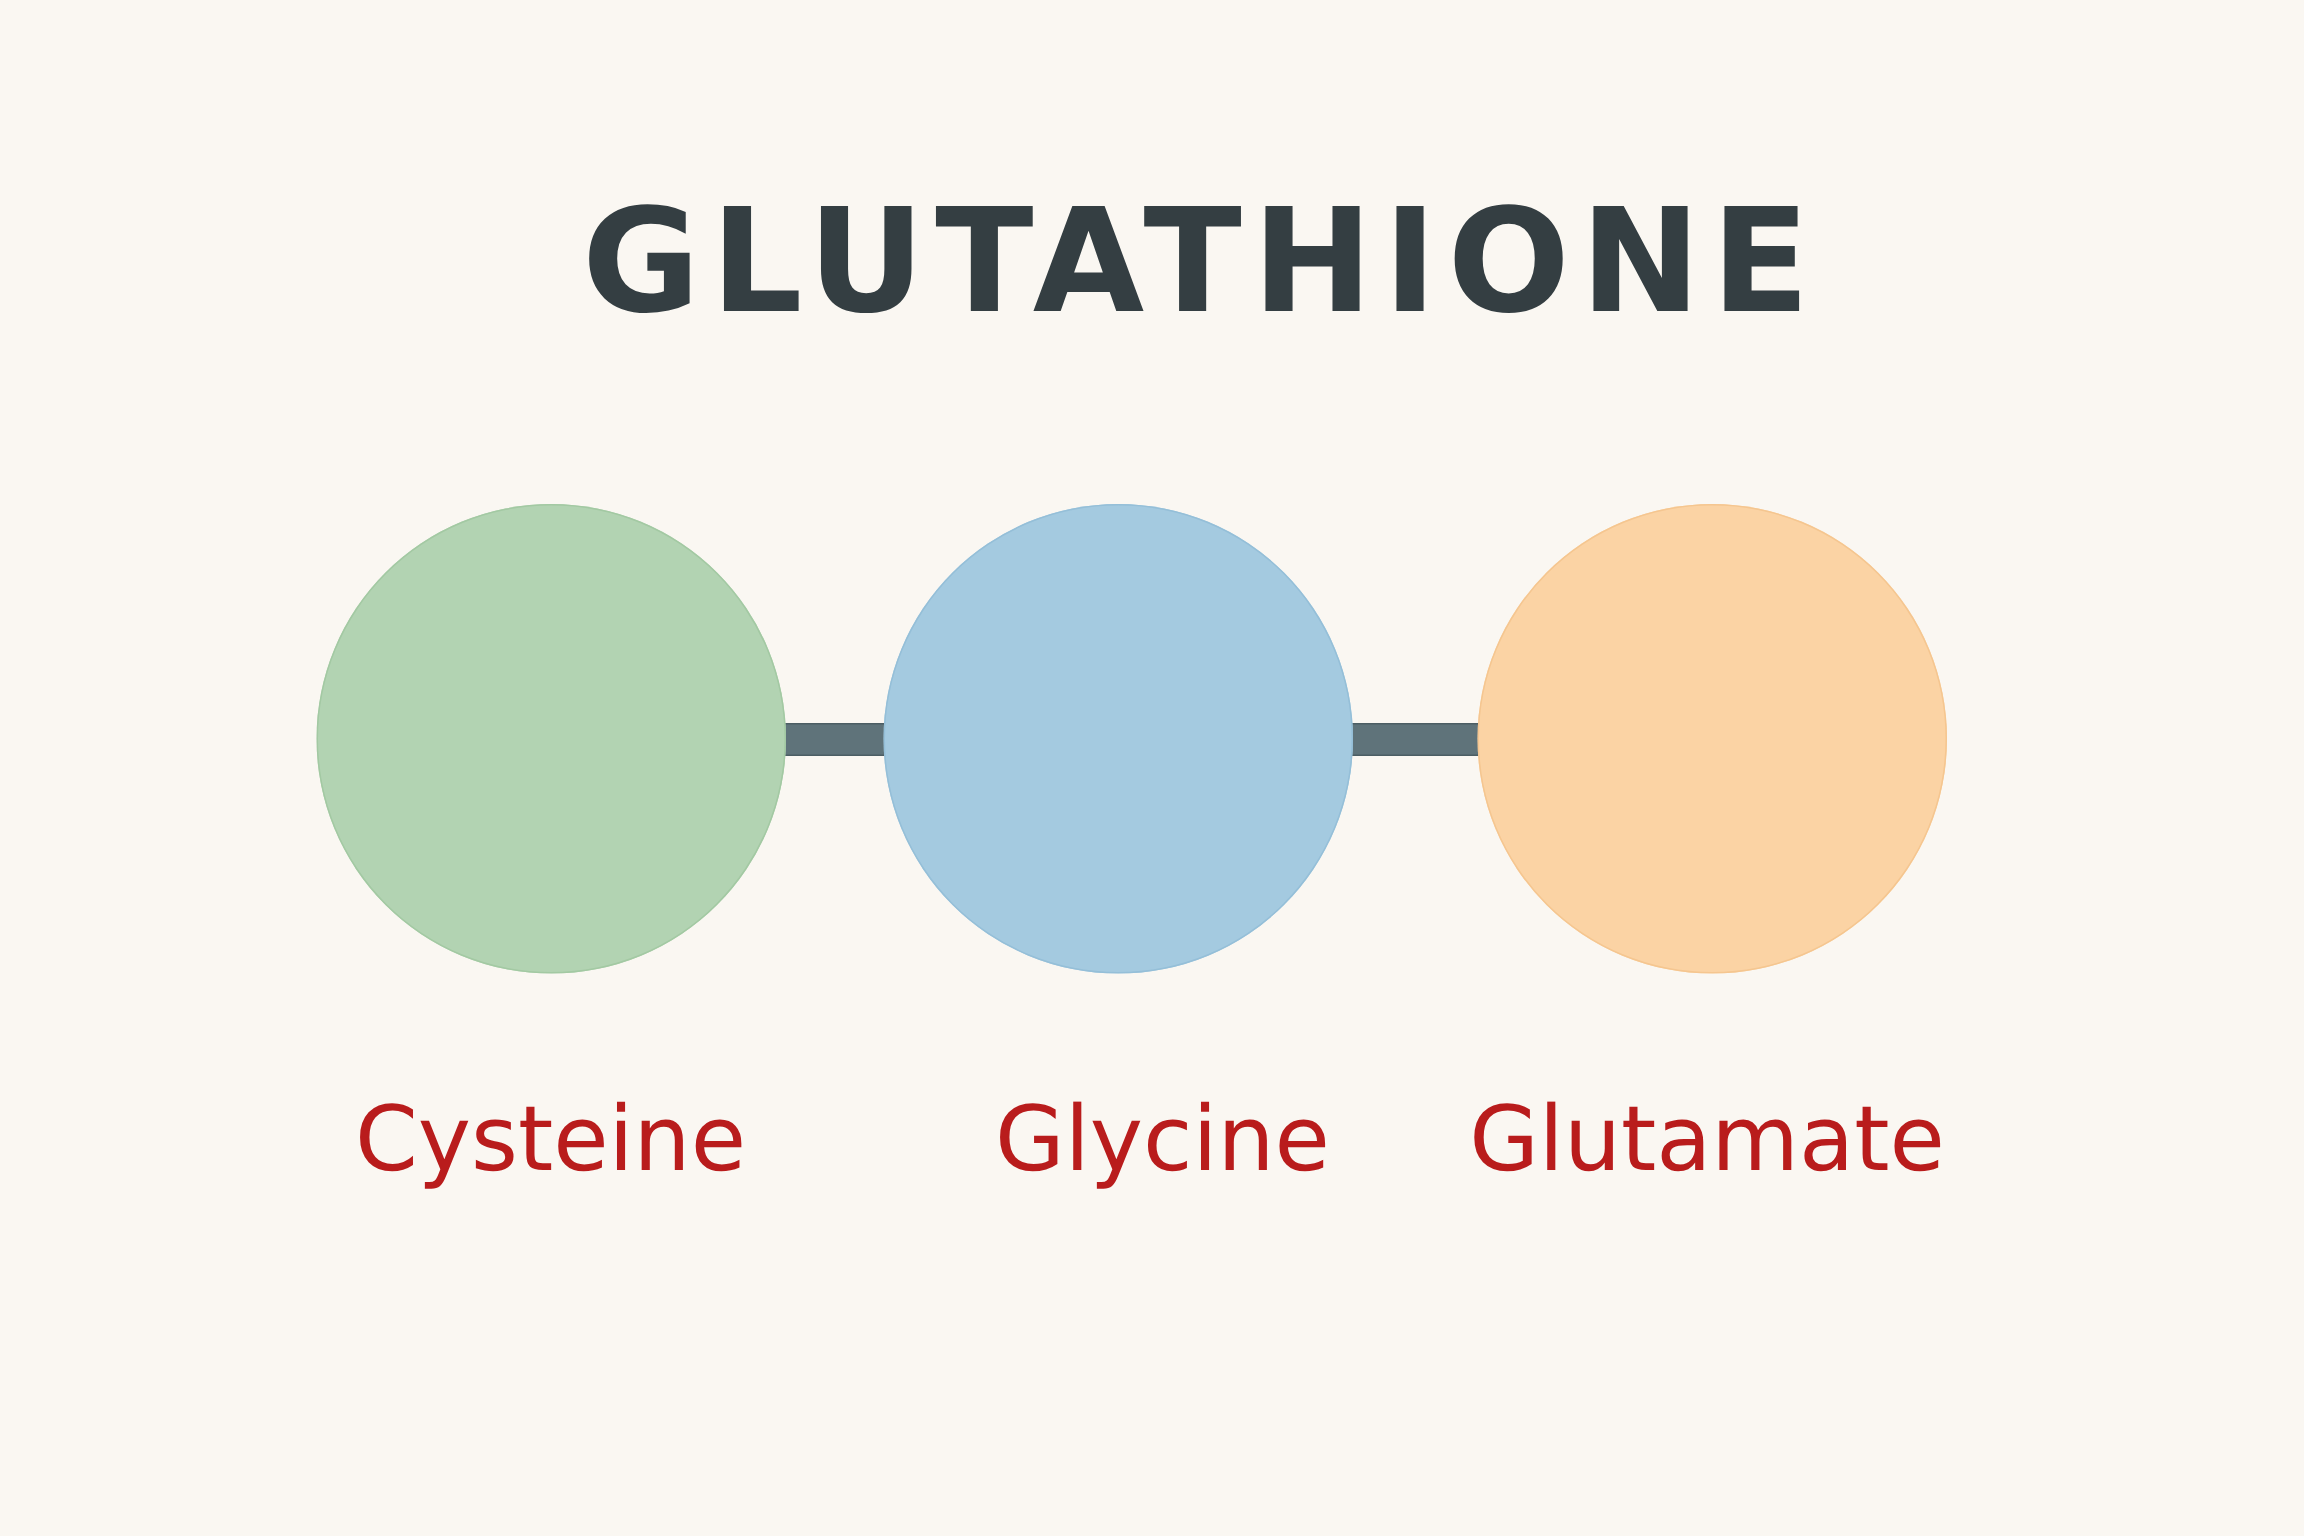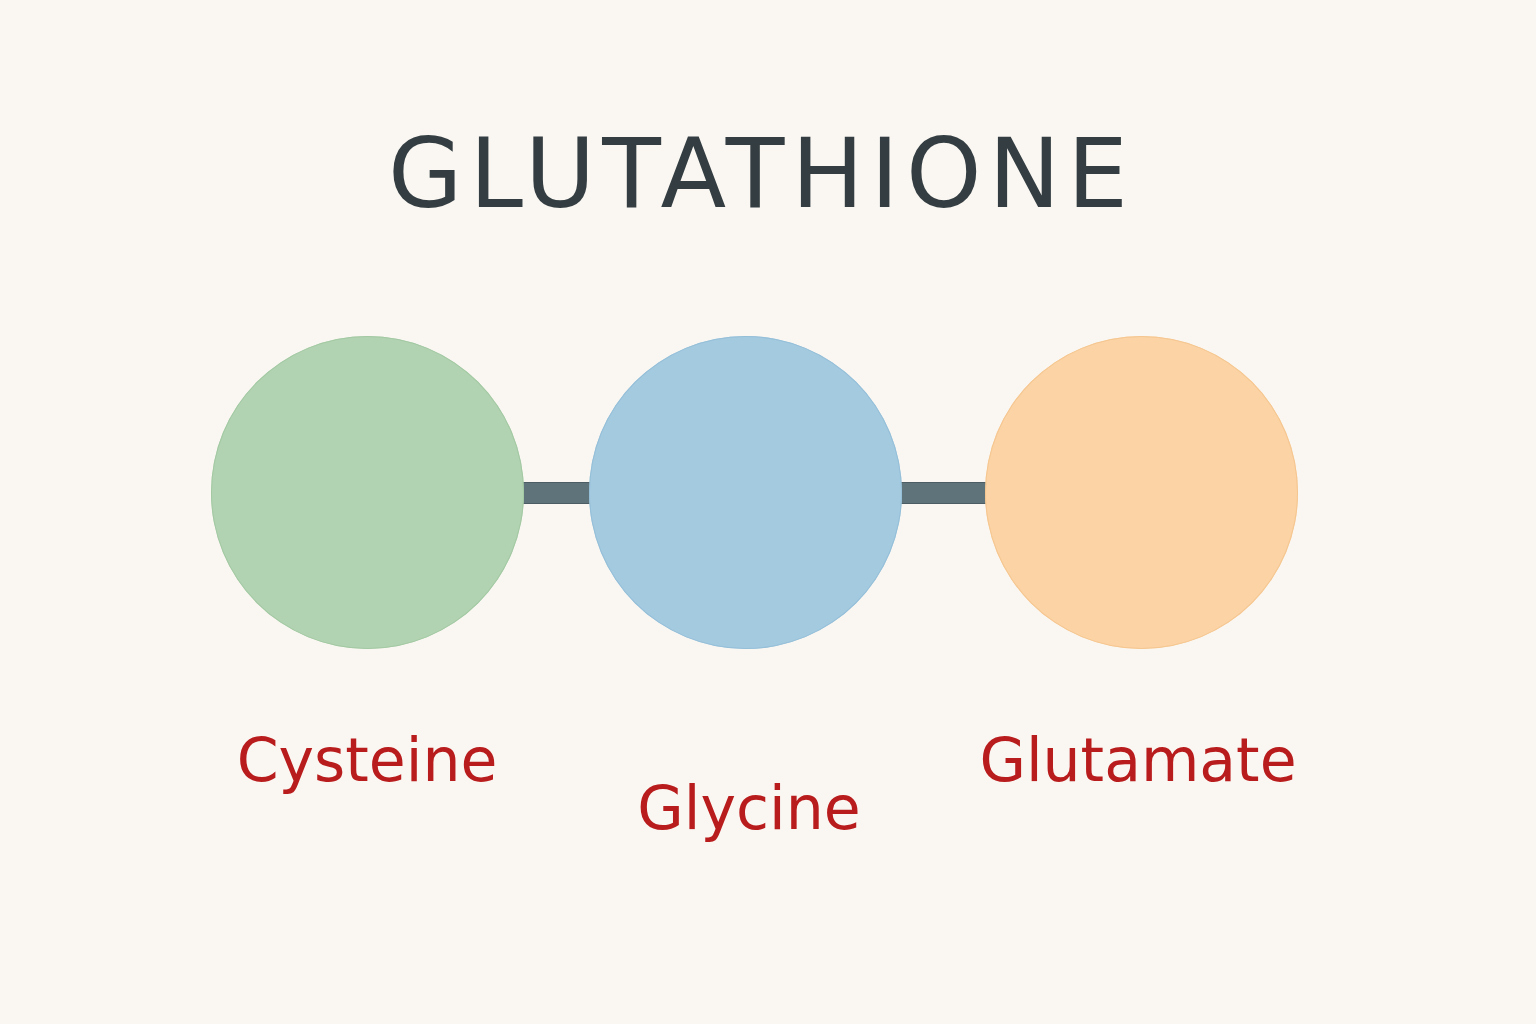--- a/index.html
+++ b/index.html
@@ -14,21 +14,21 @@
       overflow: hidden;
       font-family: "DejaVu Sans", "Liberation Sans", sans-serif;
       color: #343e42;
     }
     .title {
       position: absolute;
       left: 388px;
       top: 124px;
       width: 700px;
       font-size: 96px;
-      font-weight: normal;
+      font-weight: bold;
       letter-spacing: 7px;
       line-height: 100px;
       color: #343e42;
       white-space: nowrap;
     }
     .connector {
       position: absolute;
       top: 482px;
       height: 22px;
       background: #5f737a;
@@ -60,16 +60,16 @@
   <div class="title">GLUTATHIONE</div>
 
   <div class="connector" style="left: 520px; width: 72px;"></div>
   <div class="connector" style="left: 900px; width: 88px;"></div>
 
   <div class="node" style="left: 211px; background: #b2d3b2; box-shadow: inset 0 0 0 1px #a3c9a3;"></div>
   <div class="node" style="left: 589px; background: #a4cae0; box-shadow: inset 0 0 0 1px #95bfd8;"></div>
   <div class="node" style="left: 985px; background: #fbd3a4; box-shadow: inset 0 0 0 1px #f5c690;"></div>
 
   <div class="label" style="left: 187px;">Cysteine</div>
-  <div class="label" style="left: 569px; margin-top: 48px;">Glycine</div>
+  <div class="label" style="left: 595px;">Glycine</div>
   <div class="label" style="left: 958px;">Glutamate</div>
 
 </div>
 
 </body></html>

